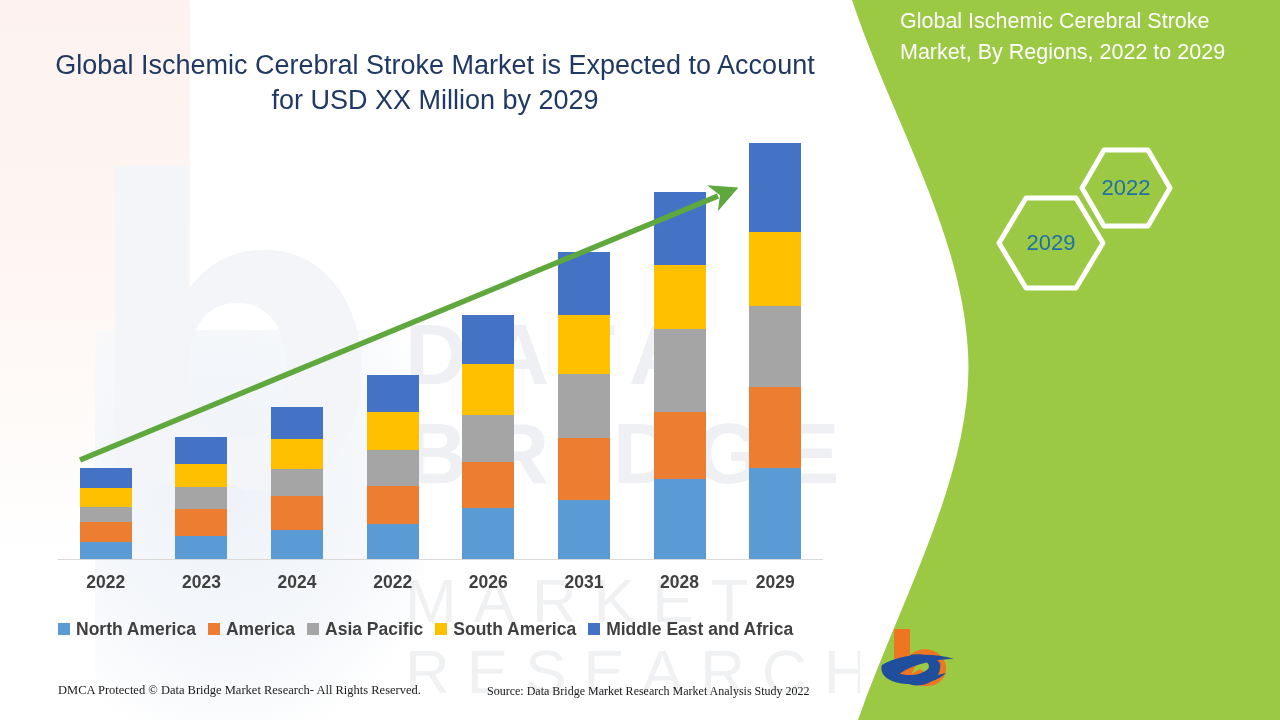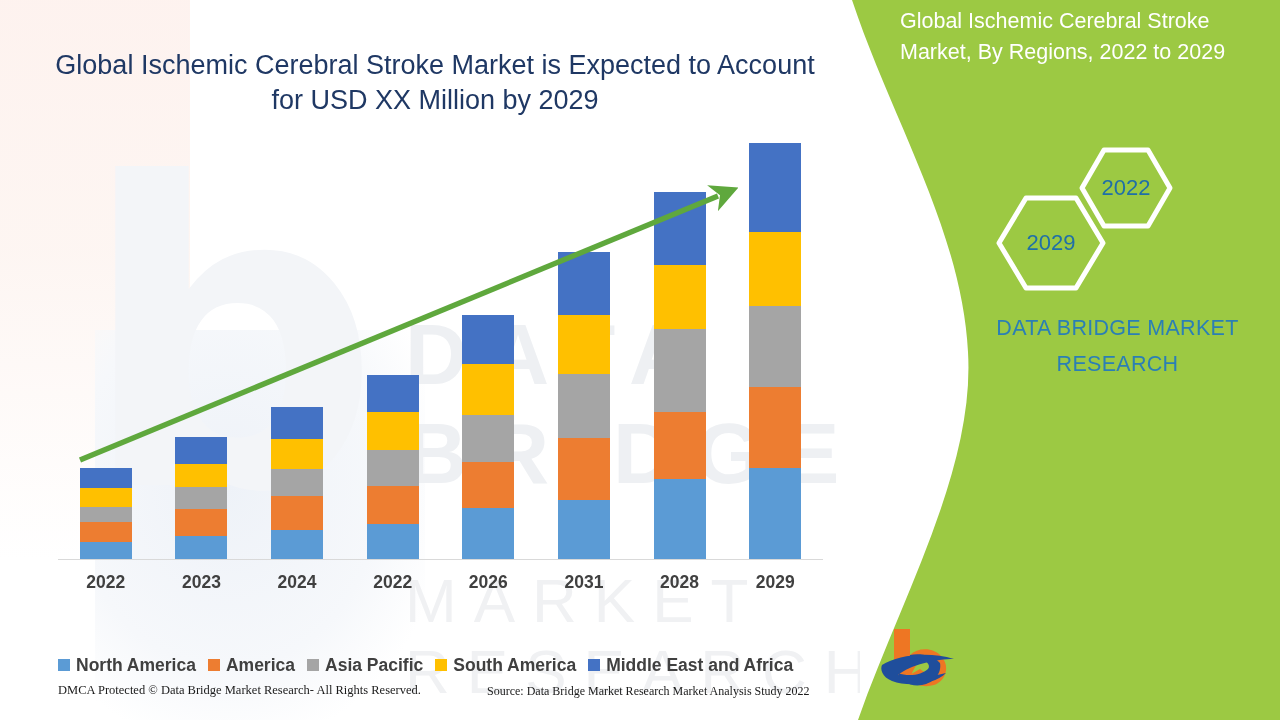--- a/index.html
+++ b/index.html
@@ -75,21 +75,21 @@
   #x-labels {
     position:absolute; left:58px; top:572px; width:765px; height:28px;
   }
   #x-labels span {
     position:absolute; width:70px; text-align:center;
     font-size:17.5px; font-weight:700; color:#404040;
   }
 
   
   #legend {
-    position:absolute; left:58px; top:652px; width:775px; height:26px;
+    position:absolute; left:58px; top:616px; width:775px; height:26px;
     display:flex; align-items:center; gap:12px;
   }
   .legend-item { display:flex; align-items:center; gap:6px; }
   .legend-swatch { width:12px; height:12px; display:block; }
   .legend-label { font-size:17.5px; font-weight:700; color:#404040; white-space:nowrap; }
 
   
   #footer-left {
     position:absolute; left:58px; top:683px;
     font-family:"Liberation Serif", serif; font-size:12.5px; color:#1a1a1a;
@@ -265,21 +265,20 @@
     <div class="hex-label" style="top:29px;">2022</div>
   </div>
 
   <div class="hex-wrap" style="left:995px; top:194px; width:112px; height:98px;">
     <svg width="112" height="98" viewBox="0 0 112 98">
       <polygon points="31,4 81,4 108,49 81,94 31,94 4,49" fill="none" stroke="#ffffff" stroke-width="5" stroke-linejoin="round"></polygon>
     </svg>
     <div class="hex-label" style="top:36px;">2029</div>
   </div>
 
-  <div id="brand-name">DATA BRIDGE MARKET RESEARCH</div>
 
   <div id="logo">
     <svg width="92" height="66" viewBox="0 0 92 66">
       <path d="M14,4 L30,4 L30,30 C38,22 54,22 62,32 C70,42 66,56 54,60 C44,63 32,60 26,52 L40,44
                C44,48 50,49 54,46 C58,43 57,36 52,34 C46,32 38,36 34,44 L30,52 L14,52 Z" fill="#EE7623"></path>
       <path d="M2,40 C18,30 48,26 74,34 C56,34 30,40 18,50 C34,52 52,52 66,48
                C54,60 28,62 12,56 C2,52 0,44 2,40 Z" fill="#1F4E9C"></path>
       <path d="M30,30 C40,28 52,30 60,38 C62,48 54,58 42,60 C30,62 20,56 18,48
                C28,52 42,50 48,44 C52,39 44,32 30,34 Z" fill="#1F4E9C"></path>
     </svg>

